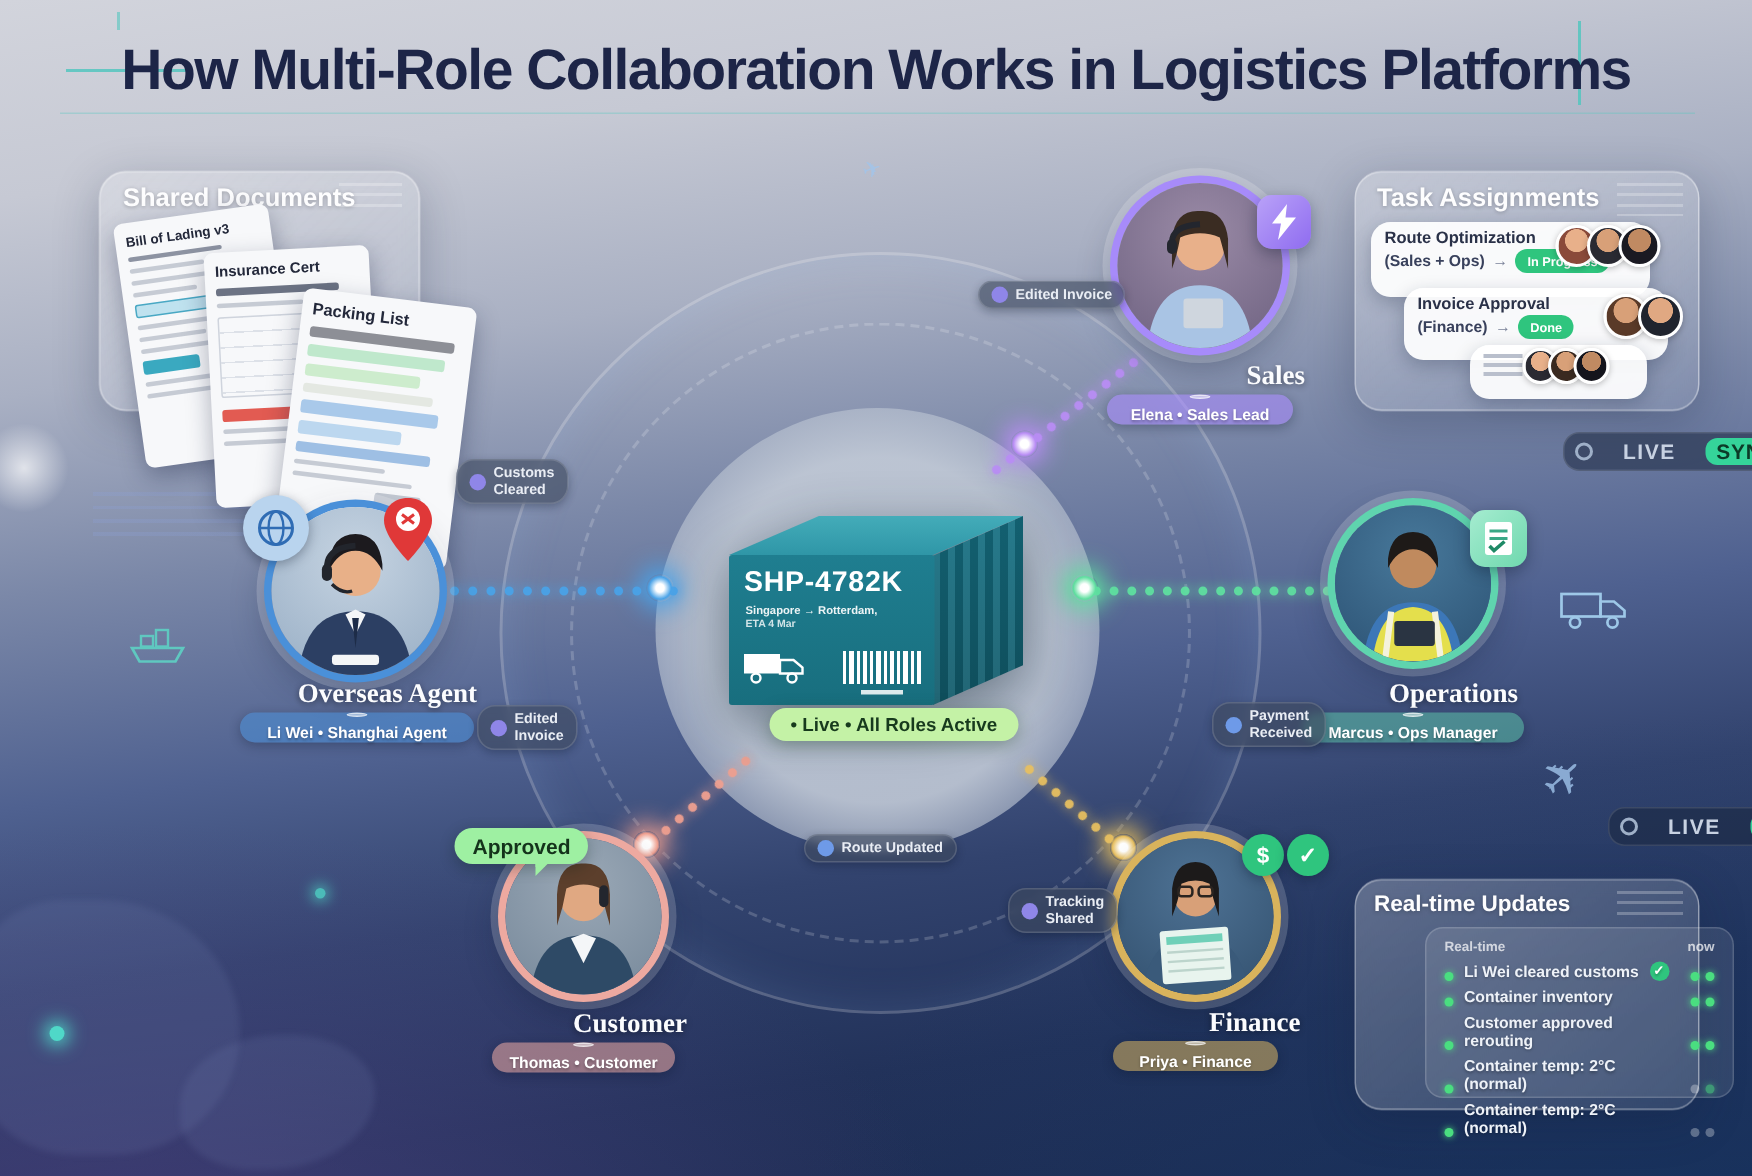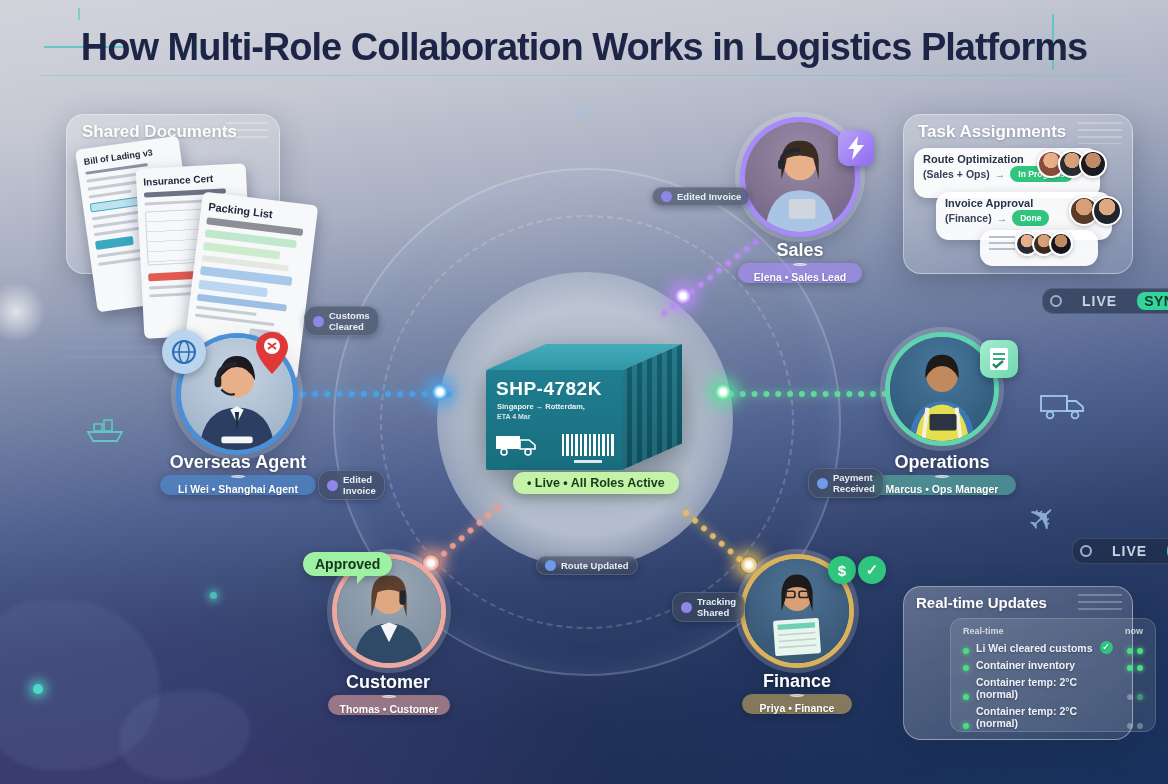--- a/index.html
+++ b/index.html
@@ -26,21 +26,21 @@
   .dl{height:3px;border-radius:2px;background:#c6cbd4;margin-top:5px;}
   
   .ring{position:absolute;border-radius:50%;}
   
   .dot-line{position:absolute;height:0;border-top:6px dotted var(--c);opacity:.95;transform-origin:left center;filter:drop-shadow(0 0 4px var(--c));}
   .orb{position:absolute;width:18px;height:18px;border-radius:50%;
     background:radial-gradient(circle,#ffffff 22%,var(--c) 58%,transparent 75%);
     box-shadow:0 0 16px 5px var(--c);}
   
   .role-circ{position:absolute;border-radius:50%;box-shadow:0 0 0 5px var(--rc),0 0 0 10px rgba(255,255,255,.18),0 10px 26px rgba(15,25,50,.4);overflow:hidden;}
-  .role-label{position:absolute;text-align:center;font-size:18px;font-weight:800;color:#fbfcfe;text-shadow:0 1px 4px rgba(0,0,0,.45);}
+  .role-label{position:absolute;text-align:right;font-size:18px;font-weight:800;color:#fbfcfe;text-shadow:0 1px 4px rgba(0,0,0,.45);font-family:Liberation Serif, serif;}
   .role-pill{position:absolute;display:flex;align-items:center;gap:5px;justify-content:center;
     height:20px;border-radius:11px;font-size:10.5px;font-weight:700;color:#fff;
     text-shadow:0 1px 2px rgba(0,0,0,.3);box-shadow:0 2px 8px rgba(10,20,40,.3);flex-direction:column;}
   .pill-dot{width:12px;height:12px;border-radius:50%;background:rgba(255,255,255,.45);border:1px solid rgba(255,255,255,.6);}
   .sq-badge{position:absolute;border-radius:10px;display:flex;align-items:center;justify-content:center;box-shadow:0 3px 10px rgba(10,20,40,.35);}
   .circ-badge{position:absolute;border-radius:50%;display:flex;align-items:center;justify-content:center;color:#fff;font-weight:800;box-shadow:0 2px 8px rgba(10,20,40,.35);}
   
   .gbadge{position:absolute;display:flex;align-items:center;gap:5px;background:rgba(62,72,94,.62);
     border:1px solid rgba(255,255,255,.14);border-radius:12px;color:#e9edf4;font-size:9.5px;font-weight:600;
     padding:3px 8px;backdrop-filter:blur(3px);box-shadow:0 2px 6px rgba(10,20,40,.3);}
@@ -394,20 +394,28 @@
     <div class="rt-row">
       <span class="rt-b"></span>
       <span>Container inventory</span>
       <span class="rt-dots">
           <i class="dg"></i>
           <i class="dg"></i>
         </span>
     </div>
     <div class="rt-row">
       <span class="rt-b"></span>
+      <span>Customer approved rerouting</span>
+      <span class="rt-dots">
+          <i class="dg"></i>
+          <i class="dg"></i>
+        </span>
+    </div>
+    <div class="rt-row">
+      <span class="rt-b"></span>
       <span>Container temp: 2°C (normal)</span>
       <span class="rt-dots">
           <i class="dd"></i>
           <i class="dg" style="opacity:.55;"></i>
         </span>
     </div>
     <div class="rt-row">
       <span class="rt-b"></span>
       <span>Container temp: 2°C (normal)</span>
       <span class="rt-dots">

